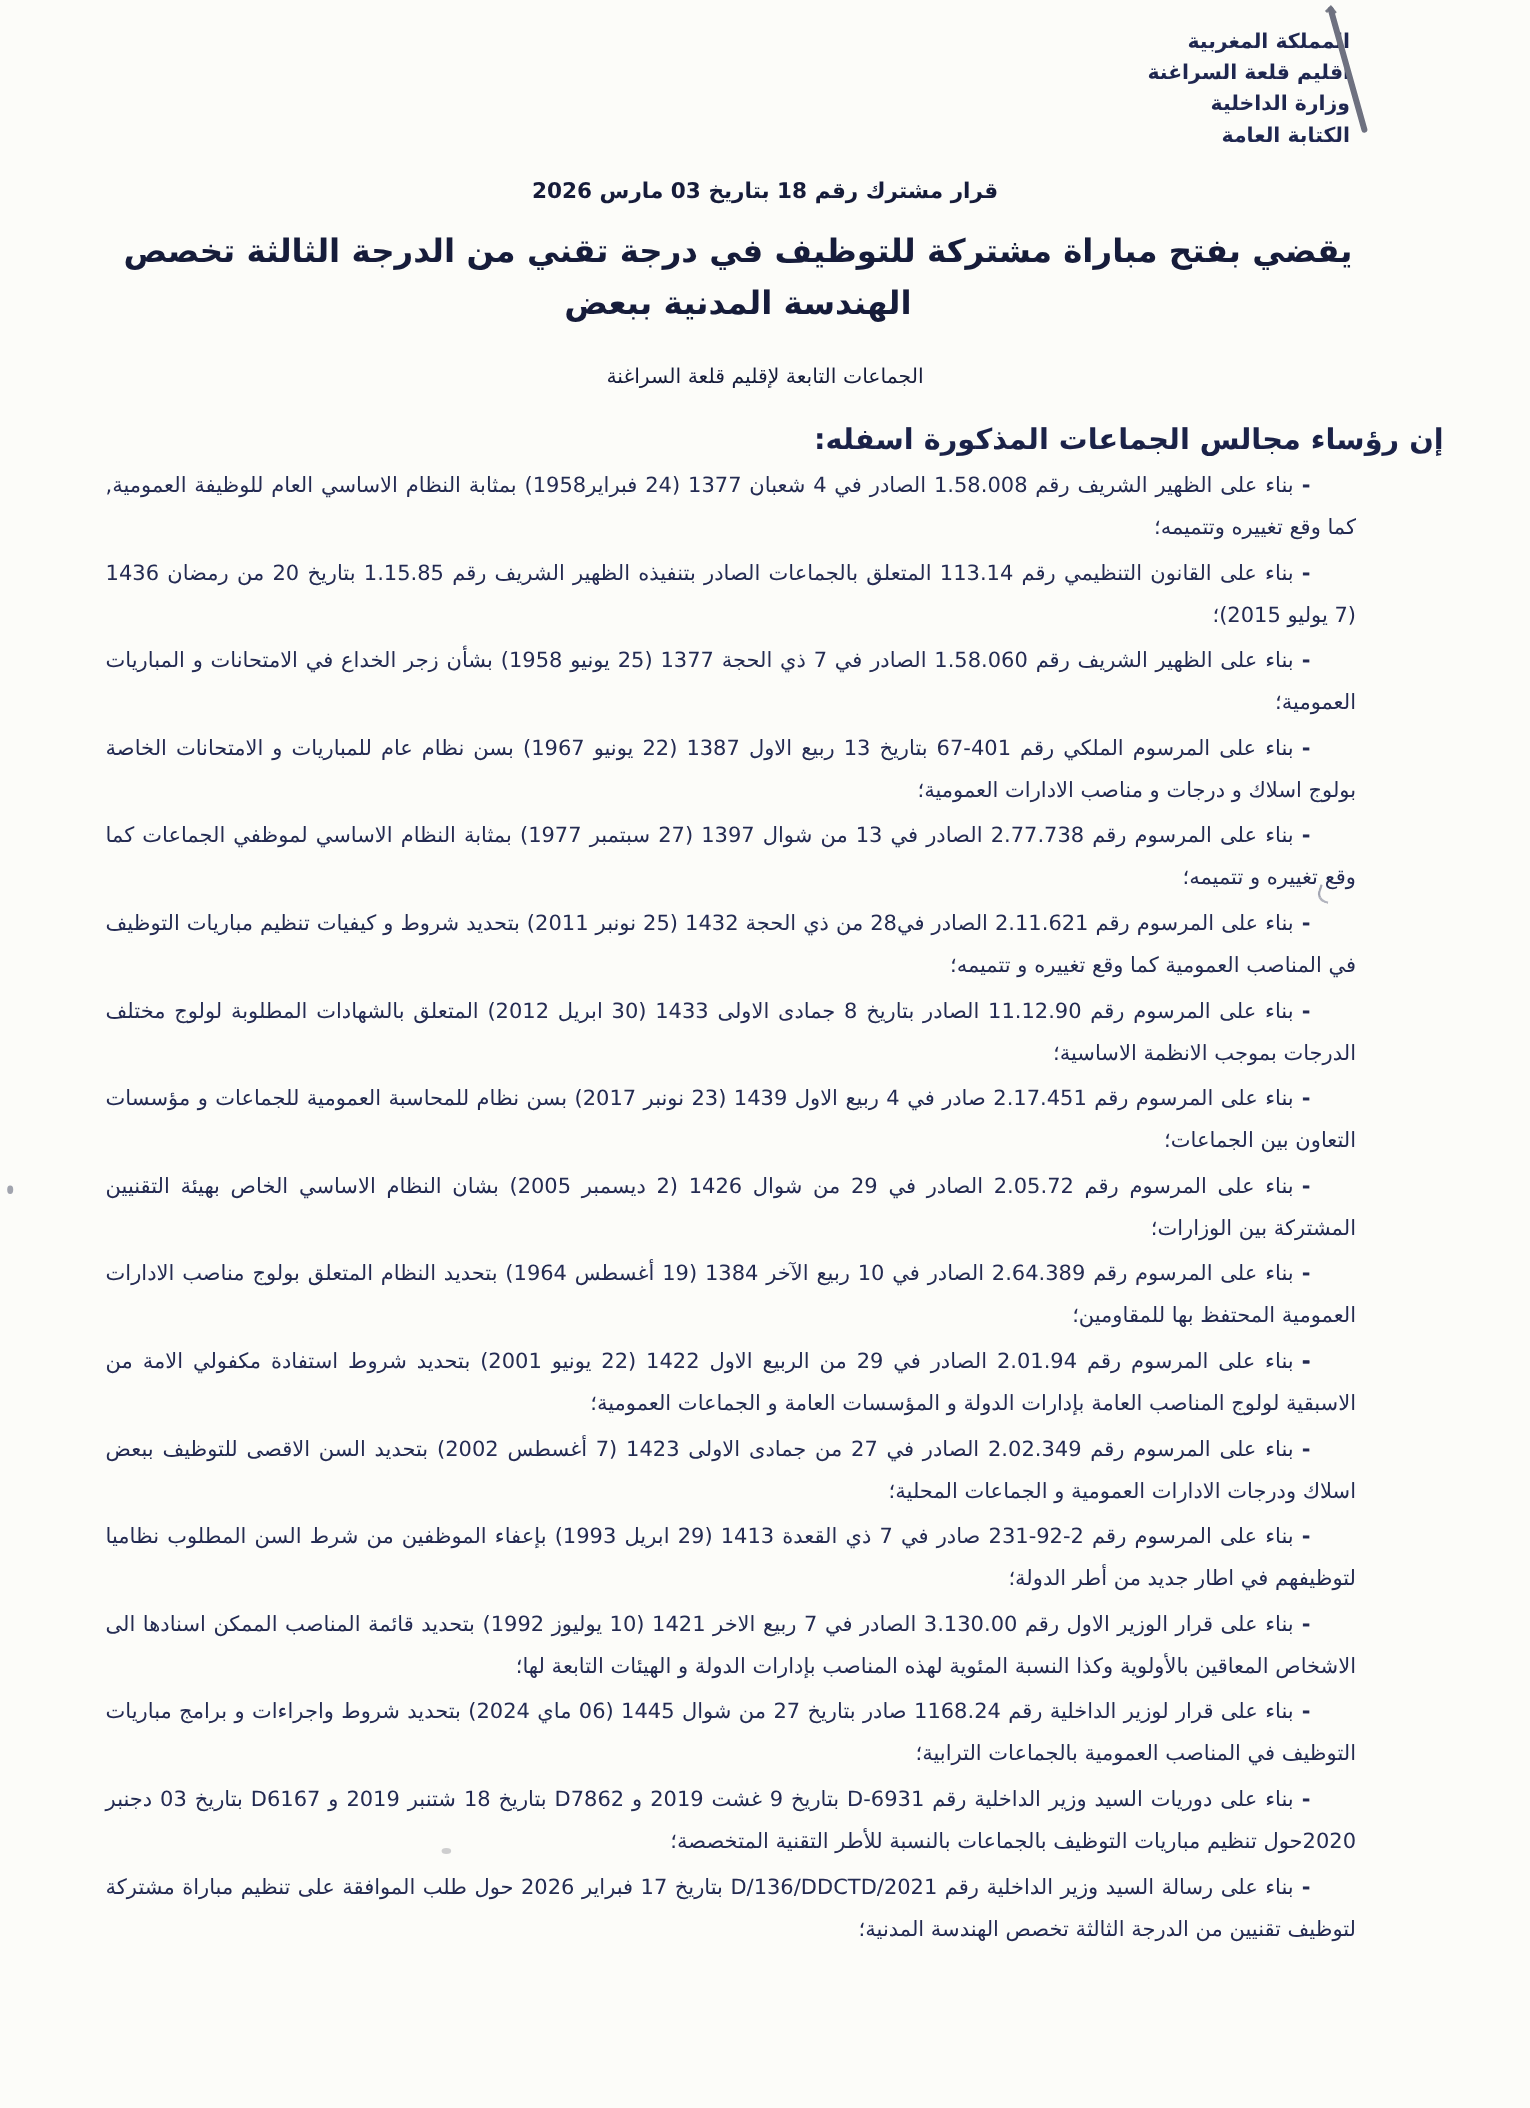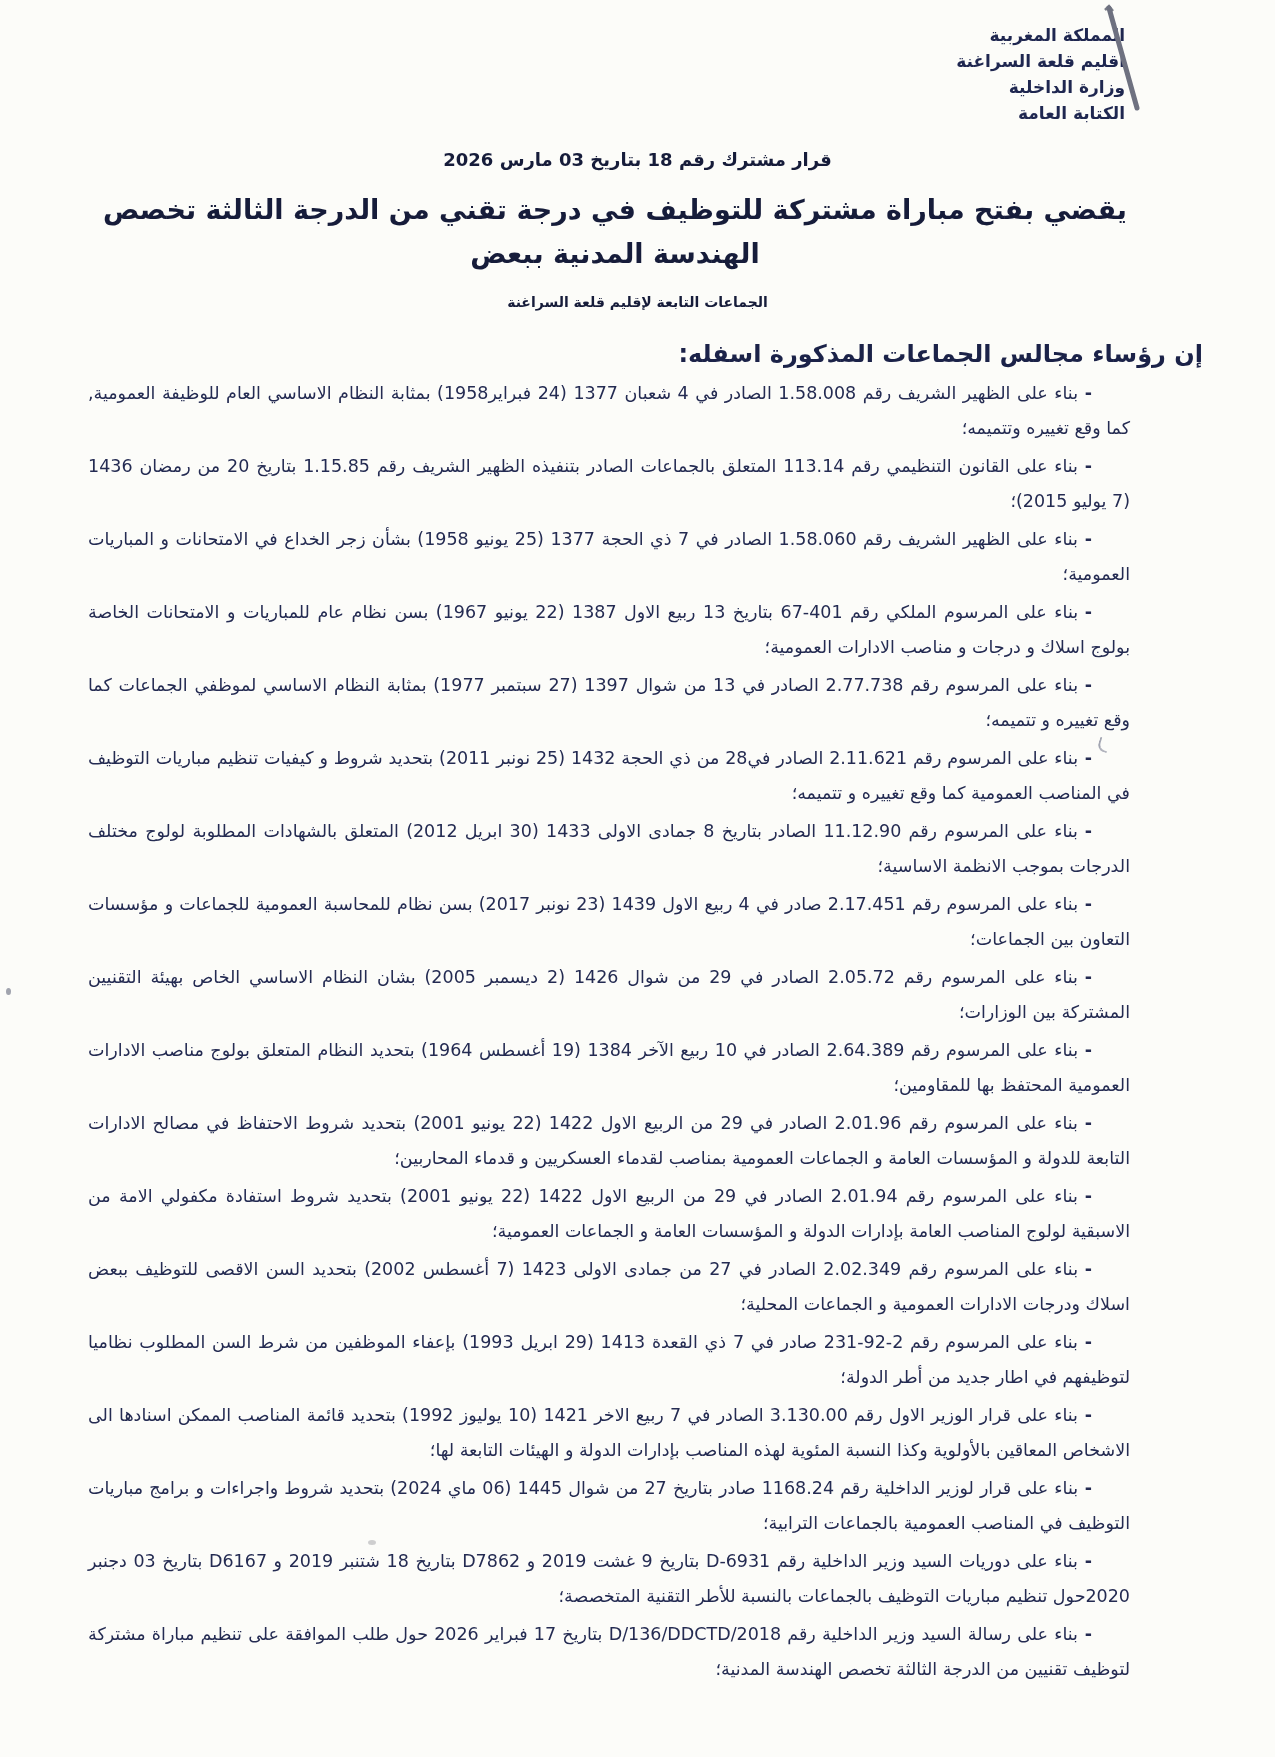--- a/index.html
+++ b/index.html
@@ -23,21 +23,21 @@
     font-weight:bold;
     line-height:26px;
     color:#1f2750;
   }
   
   .pen-mark{position:absolute;top:4px;right:128px;width:50px;height:110px;}
   
   .title-block{margin-top:16px;text-align:center;color:#161c3a;}
   .title-main{font-size:18px;font-weight:bold;margin:0 0 10px 0;line-height:36px;}
   .title-sub{font-size:27px;font-weight:bold;margin:0;line-height:44px;padding:0 130px 0 85px;}
-  .title-sub2{font-size:14px;font-weight:bold;margin:4px;line-height:44px;}
+  .title-sub2{font-size:17px;font-weight:normal;margin:16px;line-height:44px;}
   
   .preamble{
     margin:16px 72px 6px 0;
     text-align:right;
     font-size:24px;
     font-weight:bold;
     color:#1b2248;
   }
   
   .clauses{
@@ -101,27 +101,27 @@
     <li><span class="dash">-</span><span>بناء على الظهير الشريف رقم 1.58.008 الصادر في 4 شعبان 1377 (24 فبراير1958) بمثابة النظام الاساسي العام للوظيفة العمومية, كما وقع تغييره وتتميمه؛</span></li>
     <li><span class="dash">-</span><span>بناء على القانون التنظيمي رقم 113.14 المتعلق بالجماعات الصادر بتنفيذه الظهير الشريف رقم 1.15.85 بتاريخ 20 من رمضان 1436 (7 يوليو 2015)؛</span></li>
     <li><span class="dash">-</span><span>بناء على الظهير الشريف رقم 1.58.060 الصادر في 7 ذي الحجة 1377 (25 يونيو 1958) بشأن زجر الخداع في الامتحانات و المباريات العمومية؛</span></li>
     <li><span class="dash">-</span><span>بناء على المرسوم الملكي رقم 401-67 بتاريخ 13 ربيع الاول 1387 (22 يونيو 1967) بسن نظام عام للمباريات و الامتحانات الخاصة بولوج اسلاك و درجات و مناصب الادارات العمومية؛</span></li>
     <li><span class="dash">-</span><span>بناء على المرسوم رقم 2.77.738 الصادر في 13 من شوال 1397 (27 سبتمبر 1977) بمثابة النظام الاساسي لموظفي الجماعات كما وقع تغييره و تتميمه؛</span></li>
     <li><span class="dash">-</span><span>بناء على المرسوم رقم 2.11.621 الصادر في28 من ذي الحجة 1432 (25 نونبر 2011) بتحديد شروط و كيفيات تنظيم مباريات التوظيف في المناصب العمومية كما وقع تغييره و تتميمه؛</span></li>
     <li><span class="dash">-</span><span>بناء على المرسوم رقم 11.12.90 الصادر بتاريخ 8 جمادى الاولى 1433 (30 ابريل 2012) المتعلق بالشهادات المطلوبة لولوج مختلف الدرجات بموجب الانظمة الاساسية؛</span></li>
     <li><span class="dash">-</span><span>بناء على المرسوم رقم 2.17.451 صادر في 4 ربيع الاول 1439 (23 نونبر 2017) بسن نظام للمحاسبة العمومية للجماعات و مؤسسات التعاون بين الجماعات؛</span></li>
     <li><span class="dash">-</span><span>بناء على المرسوم رقم 2.05.72 الصادر في 29 من شوال 1426 (2 ديسمبر 2005) بشان النظام الاساسي الخاص بهيئة التقنيين المشتركة بين الوزارات؛</span></li>
     <li><span class="dash">-</span><span>بناء على المرسوم رقم 2.64.389 الصادر في 10 ربيع الآخر 1384 (19 أغسطس 1964) بتحديد النظام المتعلق بولوج مناصب الادارات العمومية المحتفظ بها للمقاومين؛</span></li>
-    <li><span class="dash">-</span><span>بناء على المرسوم رقم 2.01.96 الصادر في 29 من الربيع الاول 1422 (22 يونيو 2001) بتحديد شروط الاحتفاظ في مصالح الادارات التابعة للدولة و المؤسسات العامة و الجماعات العمومية بمناصب لقدماء العسكريين و قدماء المحاربين؛</span></li>
+    <li><span class="dash">-</span></li>
     <li><span class="dash">-</span><span>بناء على المرسوم رقم 2.01.94 الصادر في 29 من الربيع الاول 1422 (22 يونيو 2001) بتحديد شروط استفادة مكفولي الامة من الاسبقية لولوج المناصب العامة بإدارات الدولة و المؤسسات العامة و الجماعات العمومية؛</span></li>
     <li><span class="dash">-</span><span>بناء على المرسوم رقم 2.02.349 الصادر في 27 من جمادى الاولى 1423 (7 أغسطس 2002) بتحديد السن الاقصى للتوظيف ببعض اسلاك ودرجات الادارات العمومية و الجماعات المحلية؛</span></li>
     <li><span class="dash">-</span><span>بناء على المرسوم رقم 2-92-231 صادر في 7 ذي القعدة 1413 (29 ابريل 1993) بإعفاء الموظفين من شرط السن المطلوب نظاميا لتوظيفهم في اطار جديد من أطر الدولة؛</span></li>
     <li><span class="dash">-</span><span>بناء على قرار الوزير الاول رقم 3.130.00 الصادر في 7 ربيع الاخر 1421 (10 يوليوز 1992) بتحديد قائمة المناصب الممكن اسنادها الى الاشخاص المعاقين بالأولوية وكذا النسبة المئوية لهذه المناصب بإدارات الدولة و الهيئات التابعة لها؛</span></li>
     <li><span class="dash">-</span><span>بناء على قرار لوزير الداخلية رقم 1168.24 صادر بتاريخ 27 من شوال 1445 (06 ماي 2024) بتحديد شروط واجراءات و برامج مباريات التوظيف في المناصب العمومية بالجماعات الترابية؛</span></li>
     <li><span class="dash">-</span><span>بناء على دوريات السيد وزير الداخلية رقم D-6931 بتاريخ 9 غشت 2019 و D7862 بتاريخ 18 شتنبر 2019 و D6167 بتاريخ 03 دجنبر 2020حول تنظيم مباريات التوظيف بالجماعات بالنسبة للأطر التقنية المتخصصة؛</span></li>
-    <li><span class="dash">-</span><span>بناء على رسالة السيد وزير الداخلية رقم D/136/DDCTD/2018 بتاريخ 17 فبراير 2026 حول طلب الموافقة على تنظيم مباراة مشتركة لتوظيف تقنيين من الدرجة الثالثة تخصص الهندسة المدنية؛</span></li>
+    <li><span class="dash">-</span><span>بناء على رسالة السيد وزير الداخلية رقم D/136/DDCTD/2021 بتاريخ 17 فبراير 2026 حول طلب الموافقة على تنظيم مباراة مشتركة لتوظيف تقنيين من الدرجة الثالثة تخصص الهندسة المدنية؛</span></li>
   </ul>
 
   <span class="artifact artifact-squiggle"></span>
   <span class="artifact artifact-dot1"></span>
   <span class="artifact artifact-dot2"></span>
 
 </div>
 
 </body></html>

